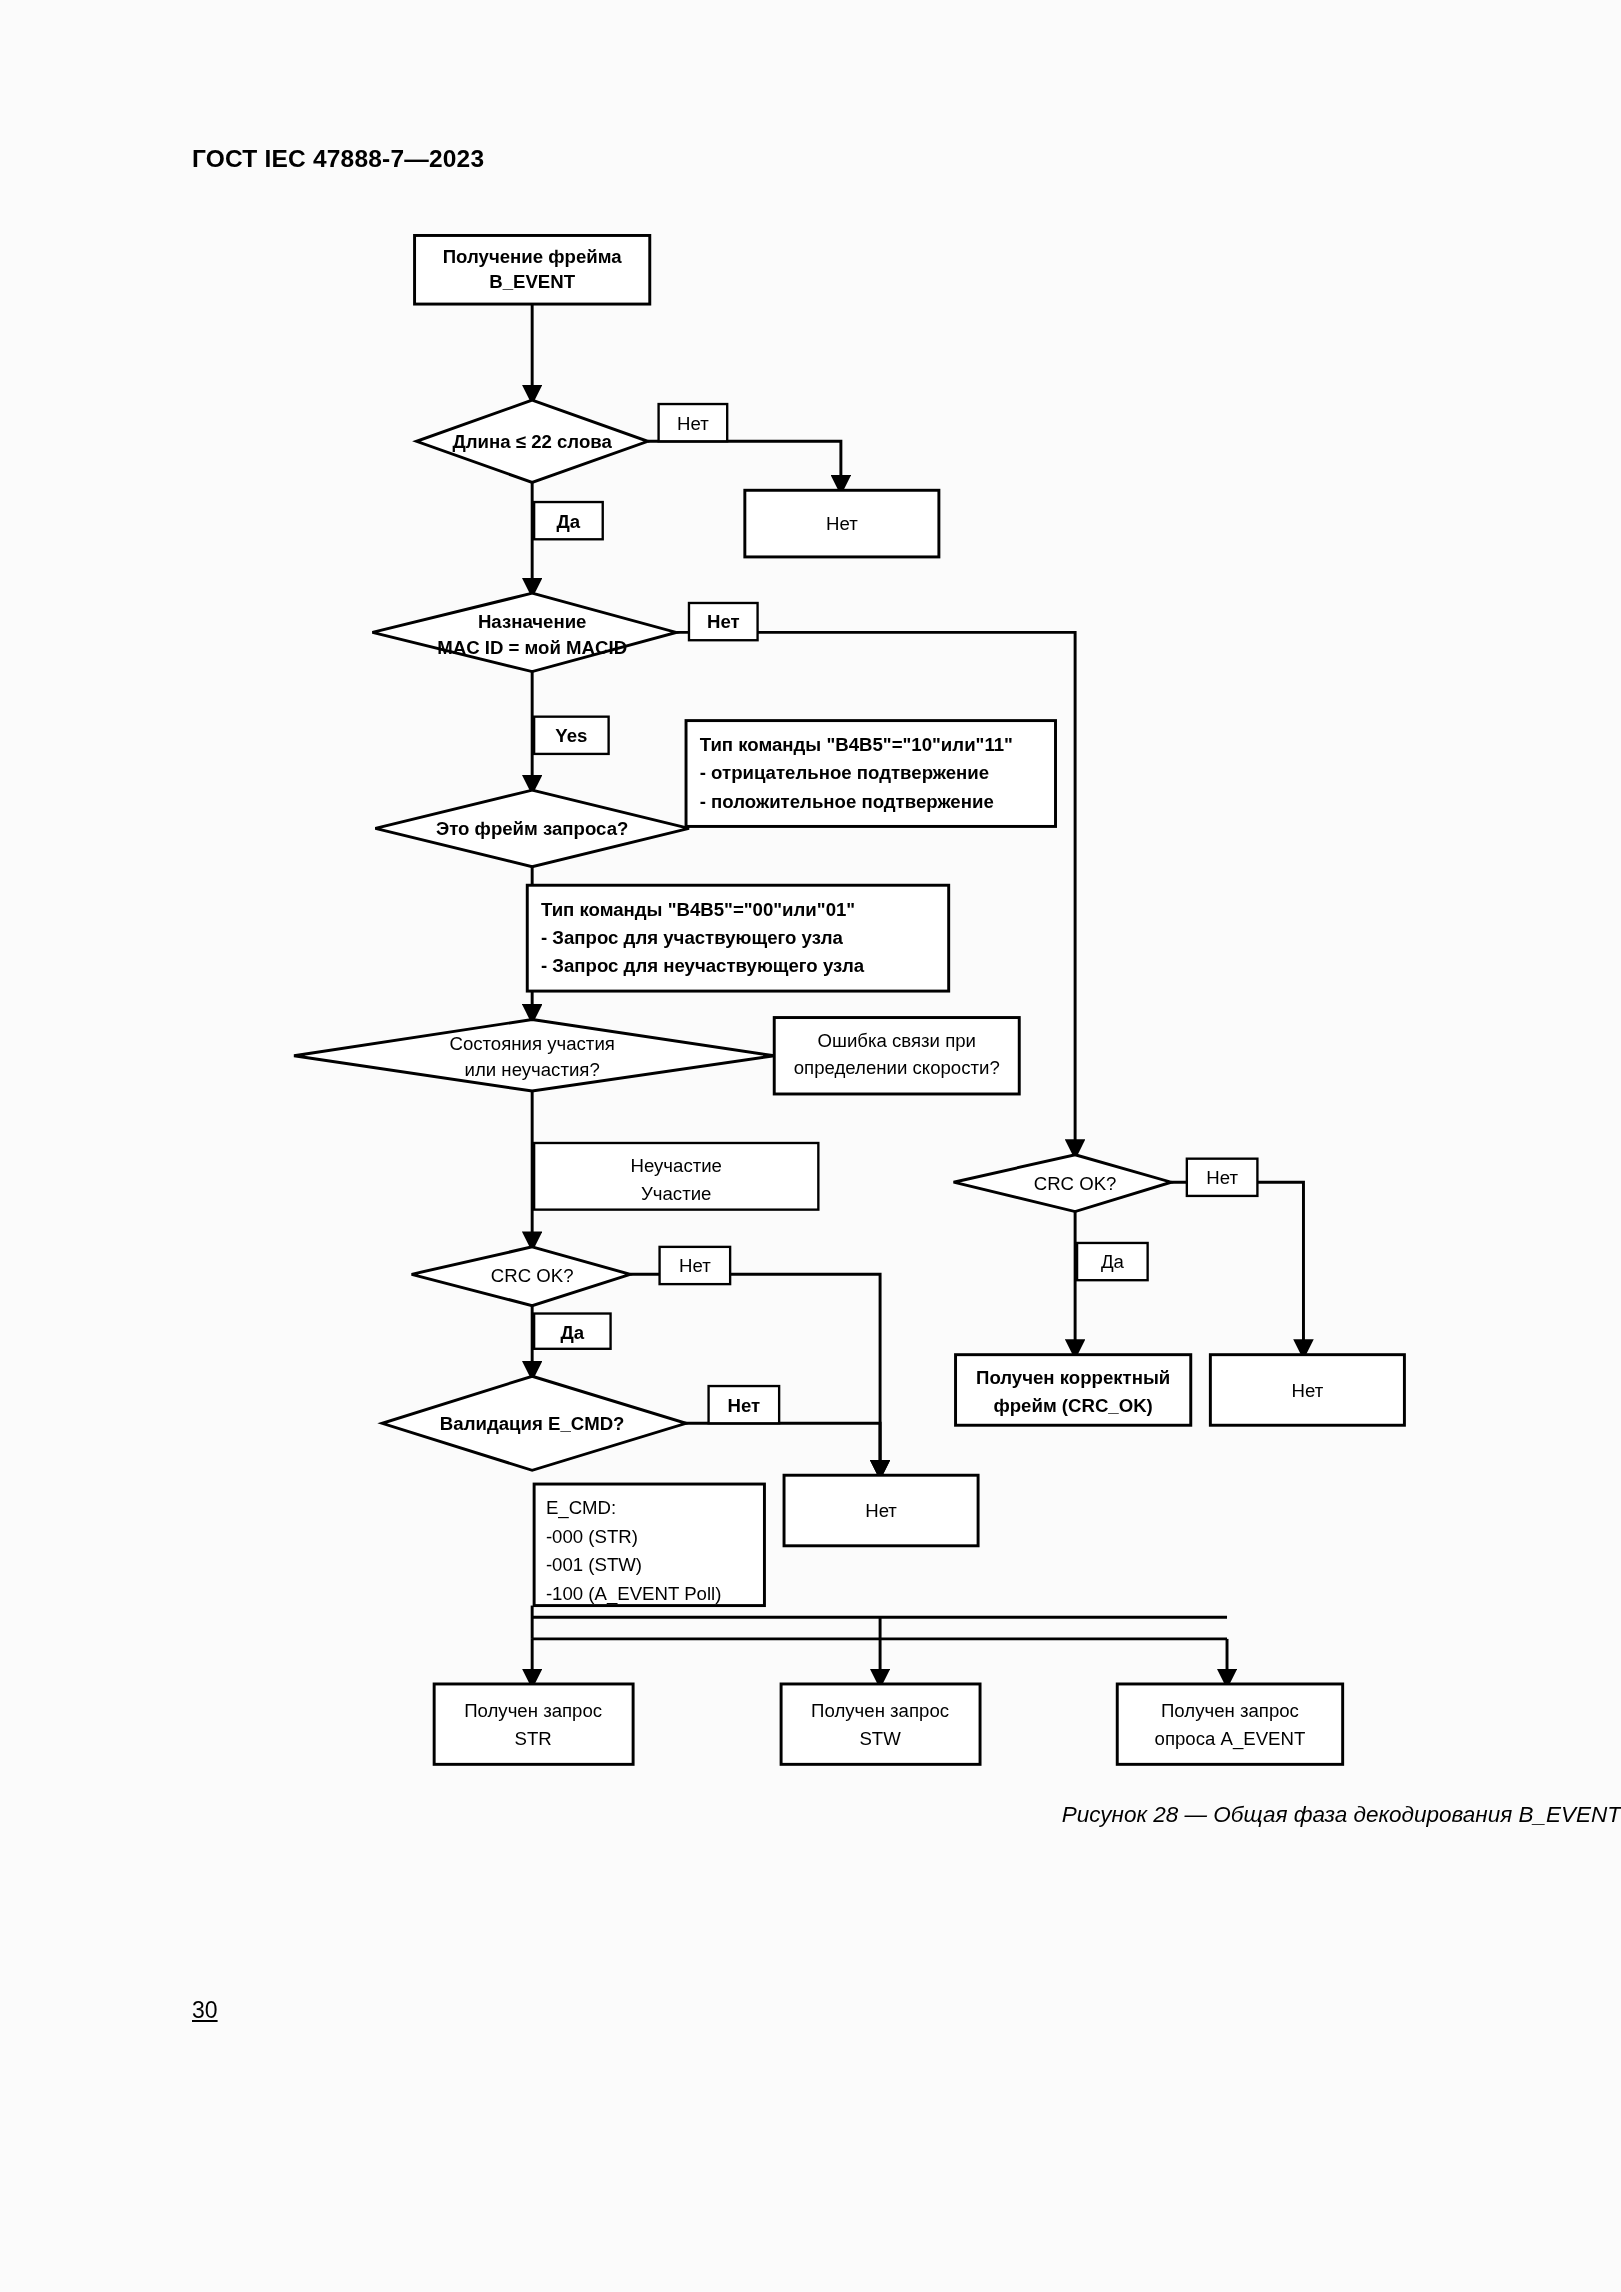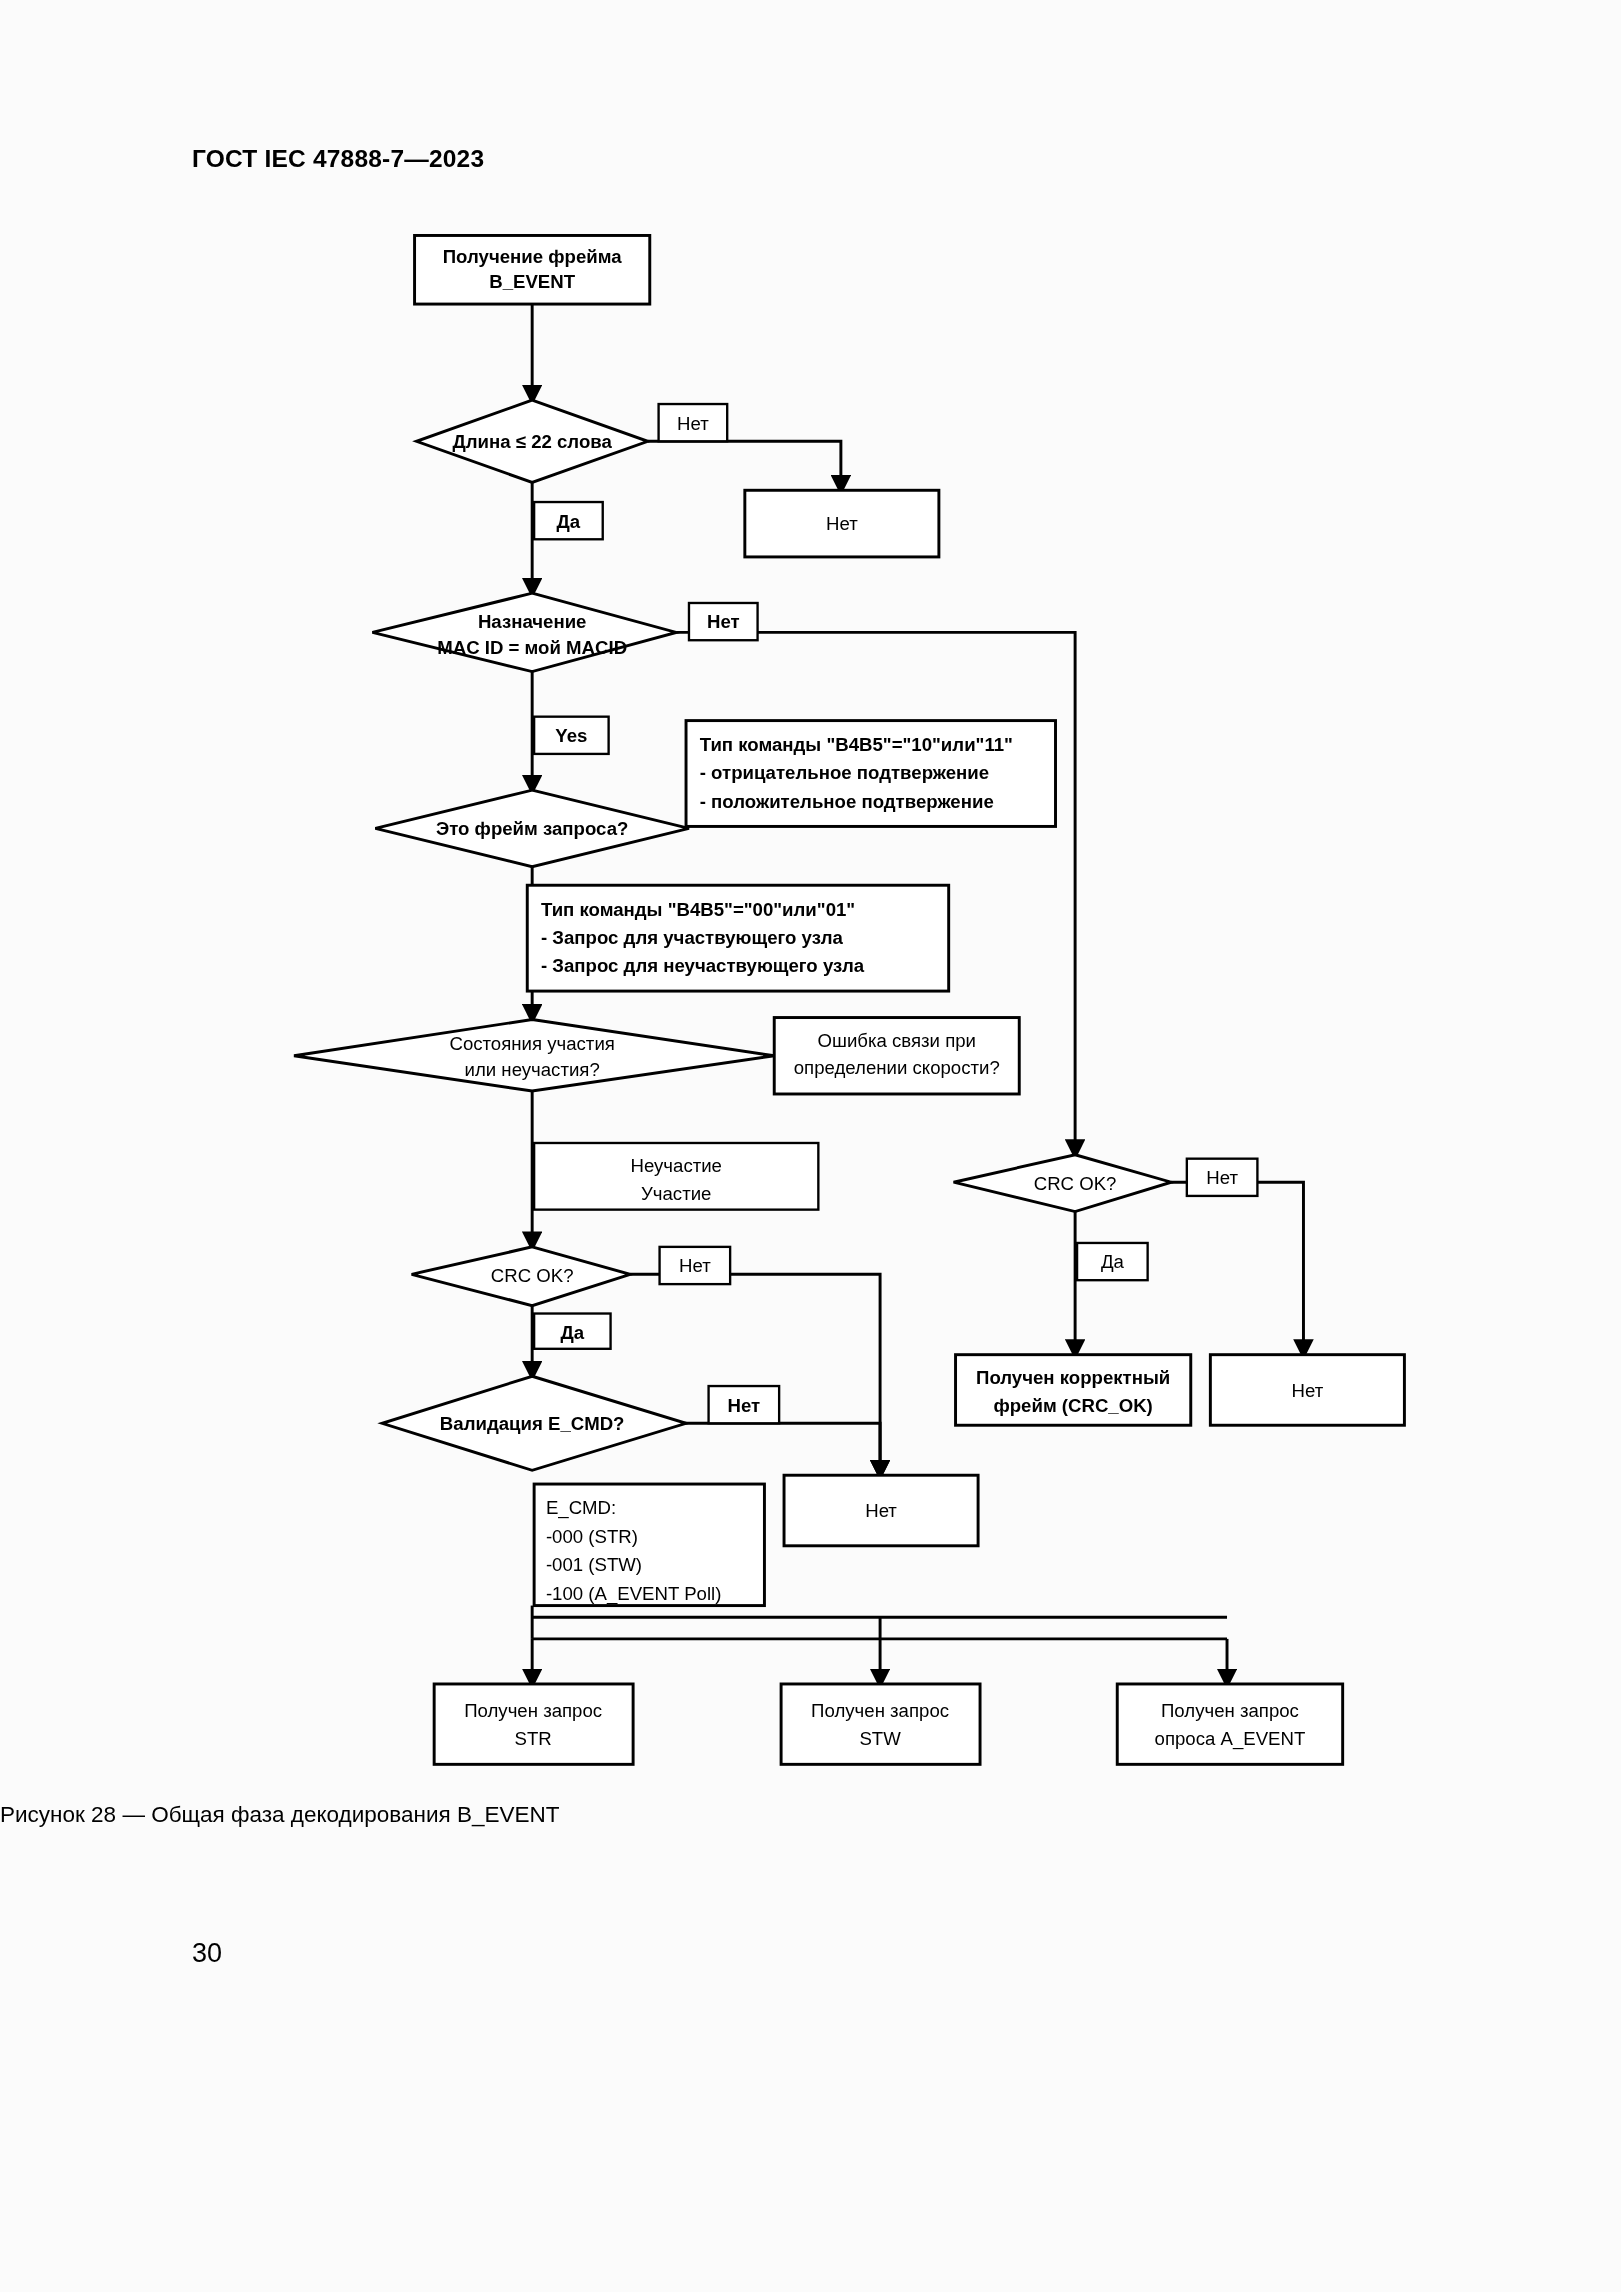--- a/index.html
+++ b/index.html
@@ -26,32 +26,34 @@
     left: 192px;
     top: 145px;
     font-size: 24.5px;
     font-weight: bold;
     letter-spacing: 0.2px;
     white-space: nowrap;
   }
   .page-number {
     position: absolute;
     left: 192px;
-    top: 1938px;
-    font-size: 27px;
+    top: 1997px;
+    font-size: 23px;
     font-weight: normal;
+    text-decoration: underline;
   }
   .figure-caption {
     position: absolute;
     left: 0;
     right: 0;
     top: 1802px;
-    text-align: left;
+    text-align: right;
     font-size: 22.5px;
     font-weight: normal;
+    font-style: italic;
   }
   .chart-wrap {
     position: absolute;
     left: 0;
     top: 0;
     width: 1333px;
     height: 1794px;
   }
   svg.flow {
     display: block;

